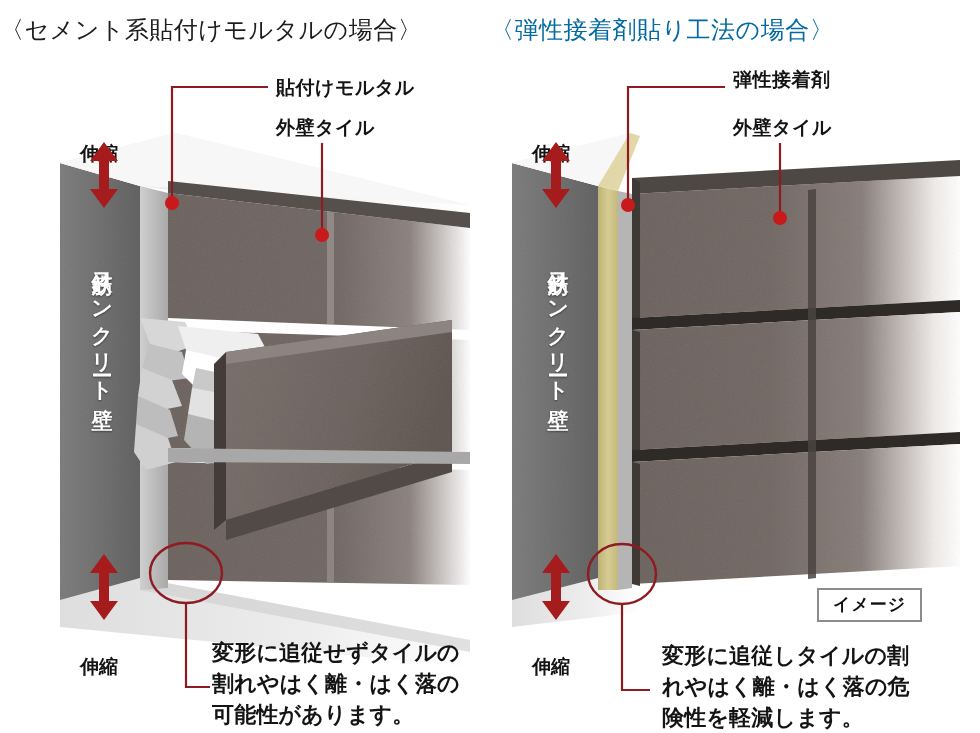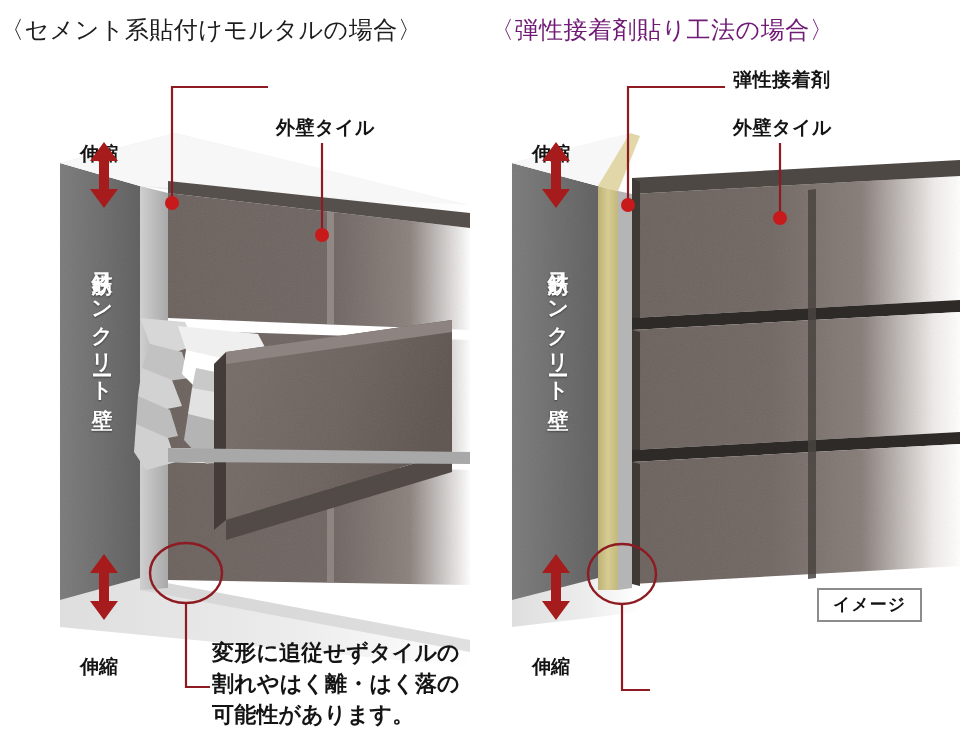--- a/index.html
+++ b/index.html
@@ -31,21 +31,21 @@
     top: 14px;
     left: 0;
     width: 490px;
     text-align: left;
     font-family: "Liberation Serif", "DejaVu Serif", serif;
     font-size: 24px;
     letter-spacing: 0.5px;
     white-space: nowrap;
   }
   .title-black { color: #1d1d1d; }
-  .title-red   { color: #701a75; }
+  .title-red   { color: #0369a1; }
 
   
   .callout {
     position: absolute;
     font-size: 19px;
     font-weight: 700;
     color: #141414;
     white-space: nowrap;
     letter-spacing: 0.5px;
   }
@@ -221,20 +221,21 @@
 
     <path d="M268,87 L172,87 L172,200" fill="none" stroke="#8e1b21" stroke-width="2.2"></path>
     <circle cx="172" cy="203" r="7" fill="#c81a1a"></circle>
 
     <path d="M322,143 L322,229" fill="none" stroke="#8e1b21" stroke-width="2.2"></path>
     <circle cx="322" cy="235" r="7" fill="#c81a1a"></circle>
 
     <path d="M186,603 L186,687 L210,687" fill="none" stroke="#8e1b21" stroke-width="2.2"></path>
   </svg>
 
+  <div class="callout" style="left:276px; top:75px;">貼付けモルタル</div>
 
   <div class="callout" style="left:276px; top:115px;">外壁タイル</div>
 
   <div class="stretch-label" style="left:80px; top:113px;">伸縮</div>
   <svg class="arrow-wrap" style="left:87px; top:142px;" viewBox="0 0 34 66">
     <polygon points="17,0 31,19 22,19 22,47 31,47 17,66 3,47 12,47 12,19 3,19" fill="#a61b1b"></polygon>
   </svg>
 
   <svg class="arrow-wrap" style="left:87px; top:554px;" viewBox="0 0 34 66">
     <polygon points="17,0 31,19 22,19 22,47 31,47 17,66 3,47 12,47 12,19 3,19" fill="#a61b1b"></polygon>
@@ -347,13 +348,14 @@
     <polygon points="17,0 31,19 22,19 22,47 31,47 17,66 3,47 12,47 12,19 3,19" fill="#a61b1b"></polygon>
   </svg>
 
   <svg class="arrow-wrap" style="left:49px; top:554px;" viewBox="0 0 34 66">
     <polygon points="17,0 31,19 22,19 22,47 31,47 17,66 3,47 12,47 12,19 3,19" fill="#a61b1b"></polygon>
   </svg>
   <div class="stretch-label" style="left:42px; top:626px;">伸縮</div>
 
   <div class="image-badge" style="left:327px; top:588px;text-align:center;">イメージ</div>
 
+  <div class="desc" style="left:172px; top:640px; width:258px;">変形に追従しタイルの割れやはく離・はく落の危険性を軽減します。</div>
 </div>
 
 </body></html>

